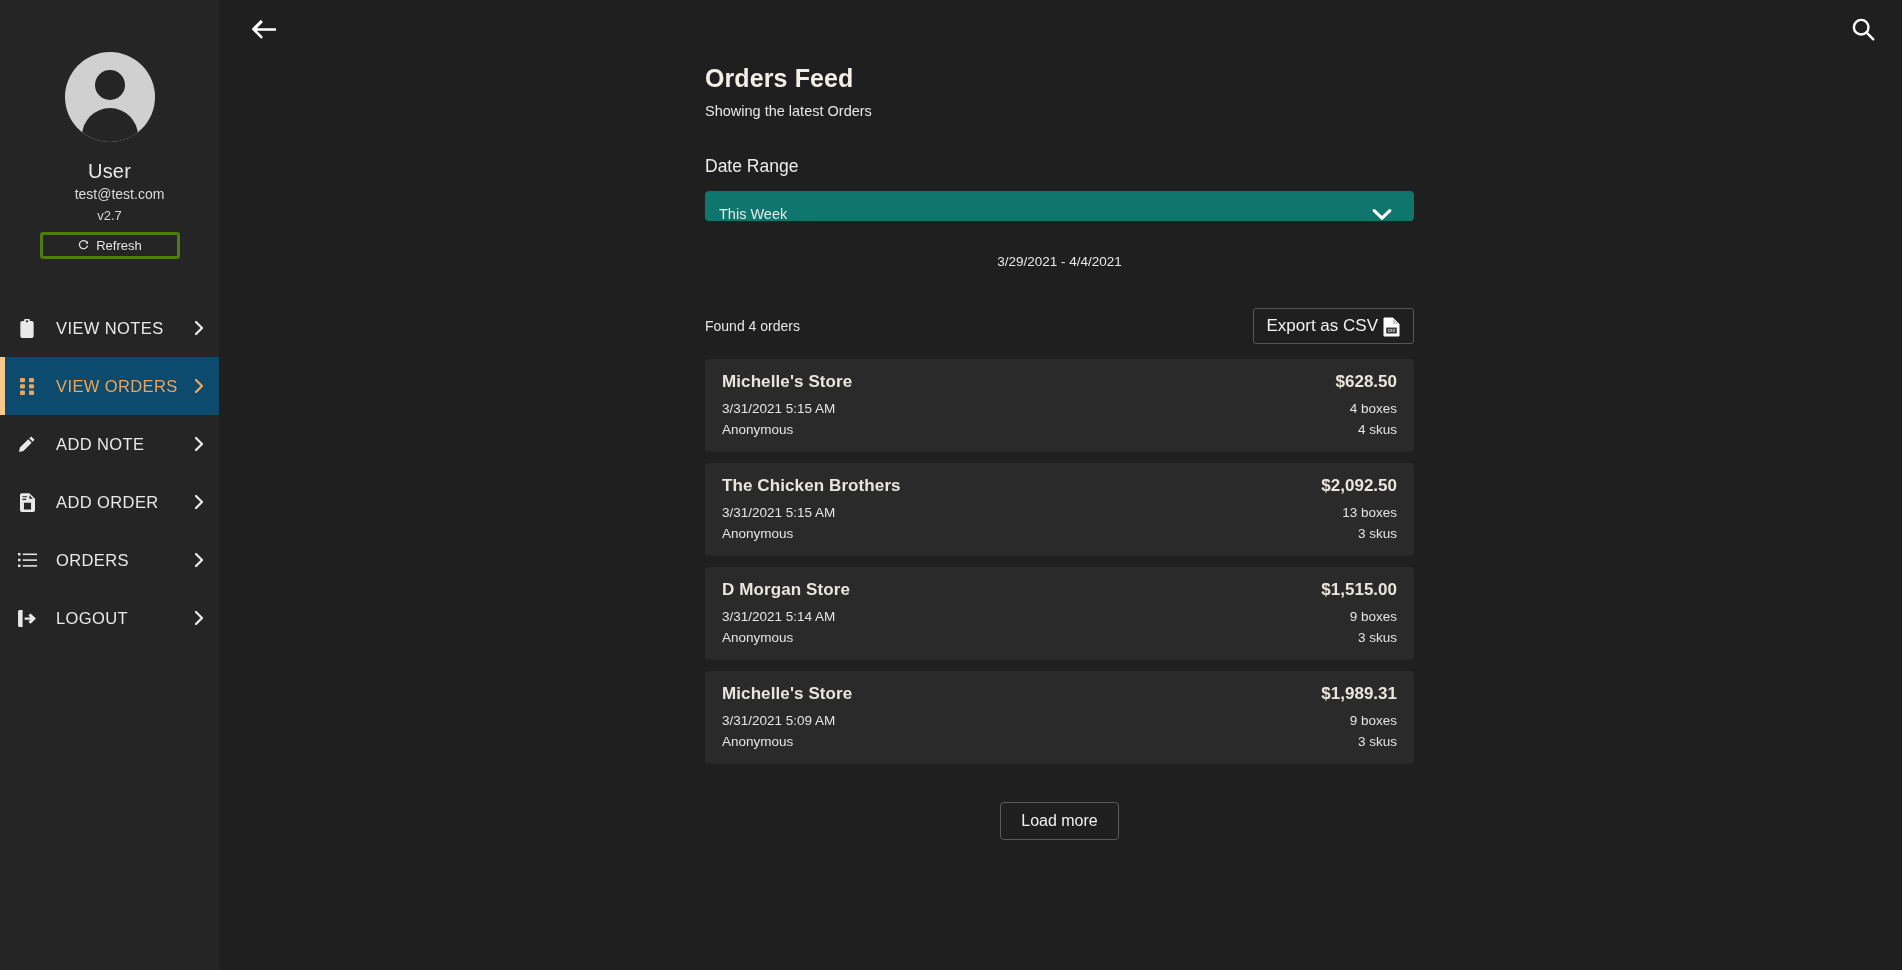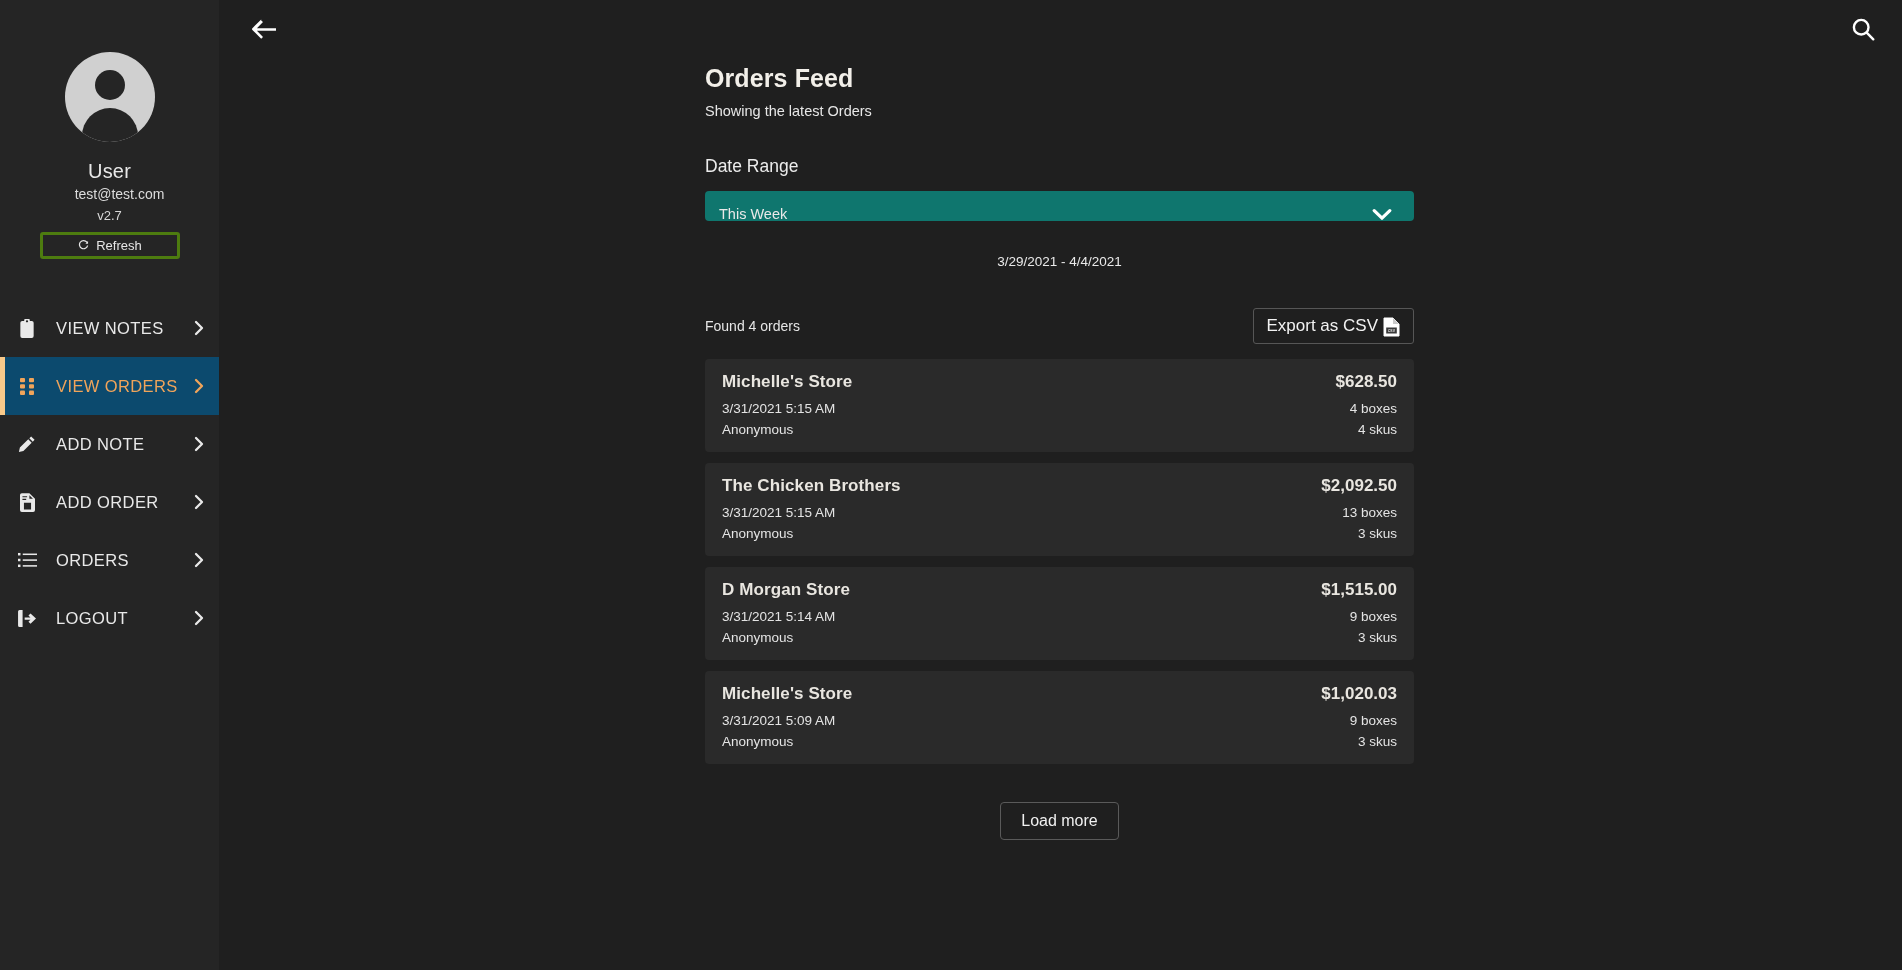--- a/index.html
+++ b/index.html
@@ -388,21 +388,21 @@
           </div>
           <div class="card-row r3">
             <span class="meta-left">Anonymous</span>
             <span class="meta-right">3 skus</span>
           </div>
         </div>
 
         <div class="order-card">
           <div class="card-row r1">
             <span class="store">Michelle's Store</span>
-            <span class="total">$1,020.03</span>
+            <span class="total">$1,989.31</span>
           </div>
           <div class="card-row r2">
             <span class="meta-left">3/31/2021 5:09 AM</span>
             <span class="meta-right">9 boxes</span>
           </div>
           <div class="card-row r3">
             <span class="meta-left">Anonymous</span>
             <span class="meta-right">3 skus</span>
           </div>
         </div>

